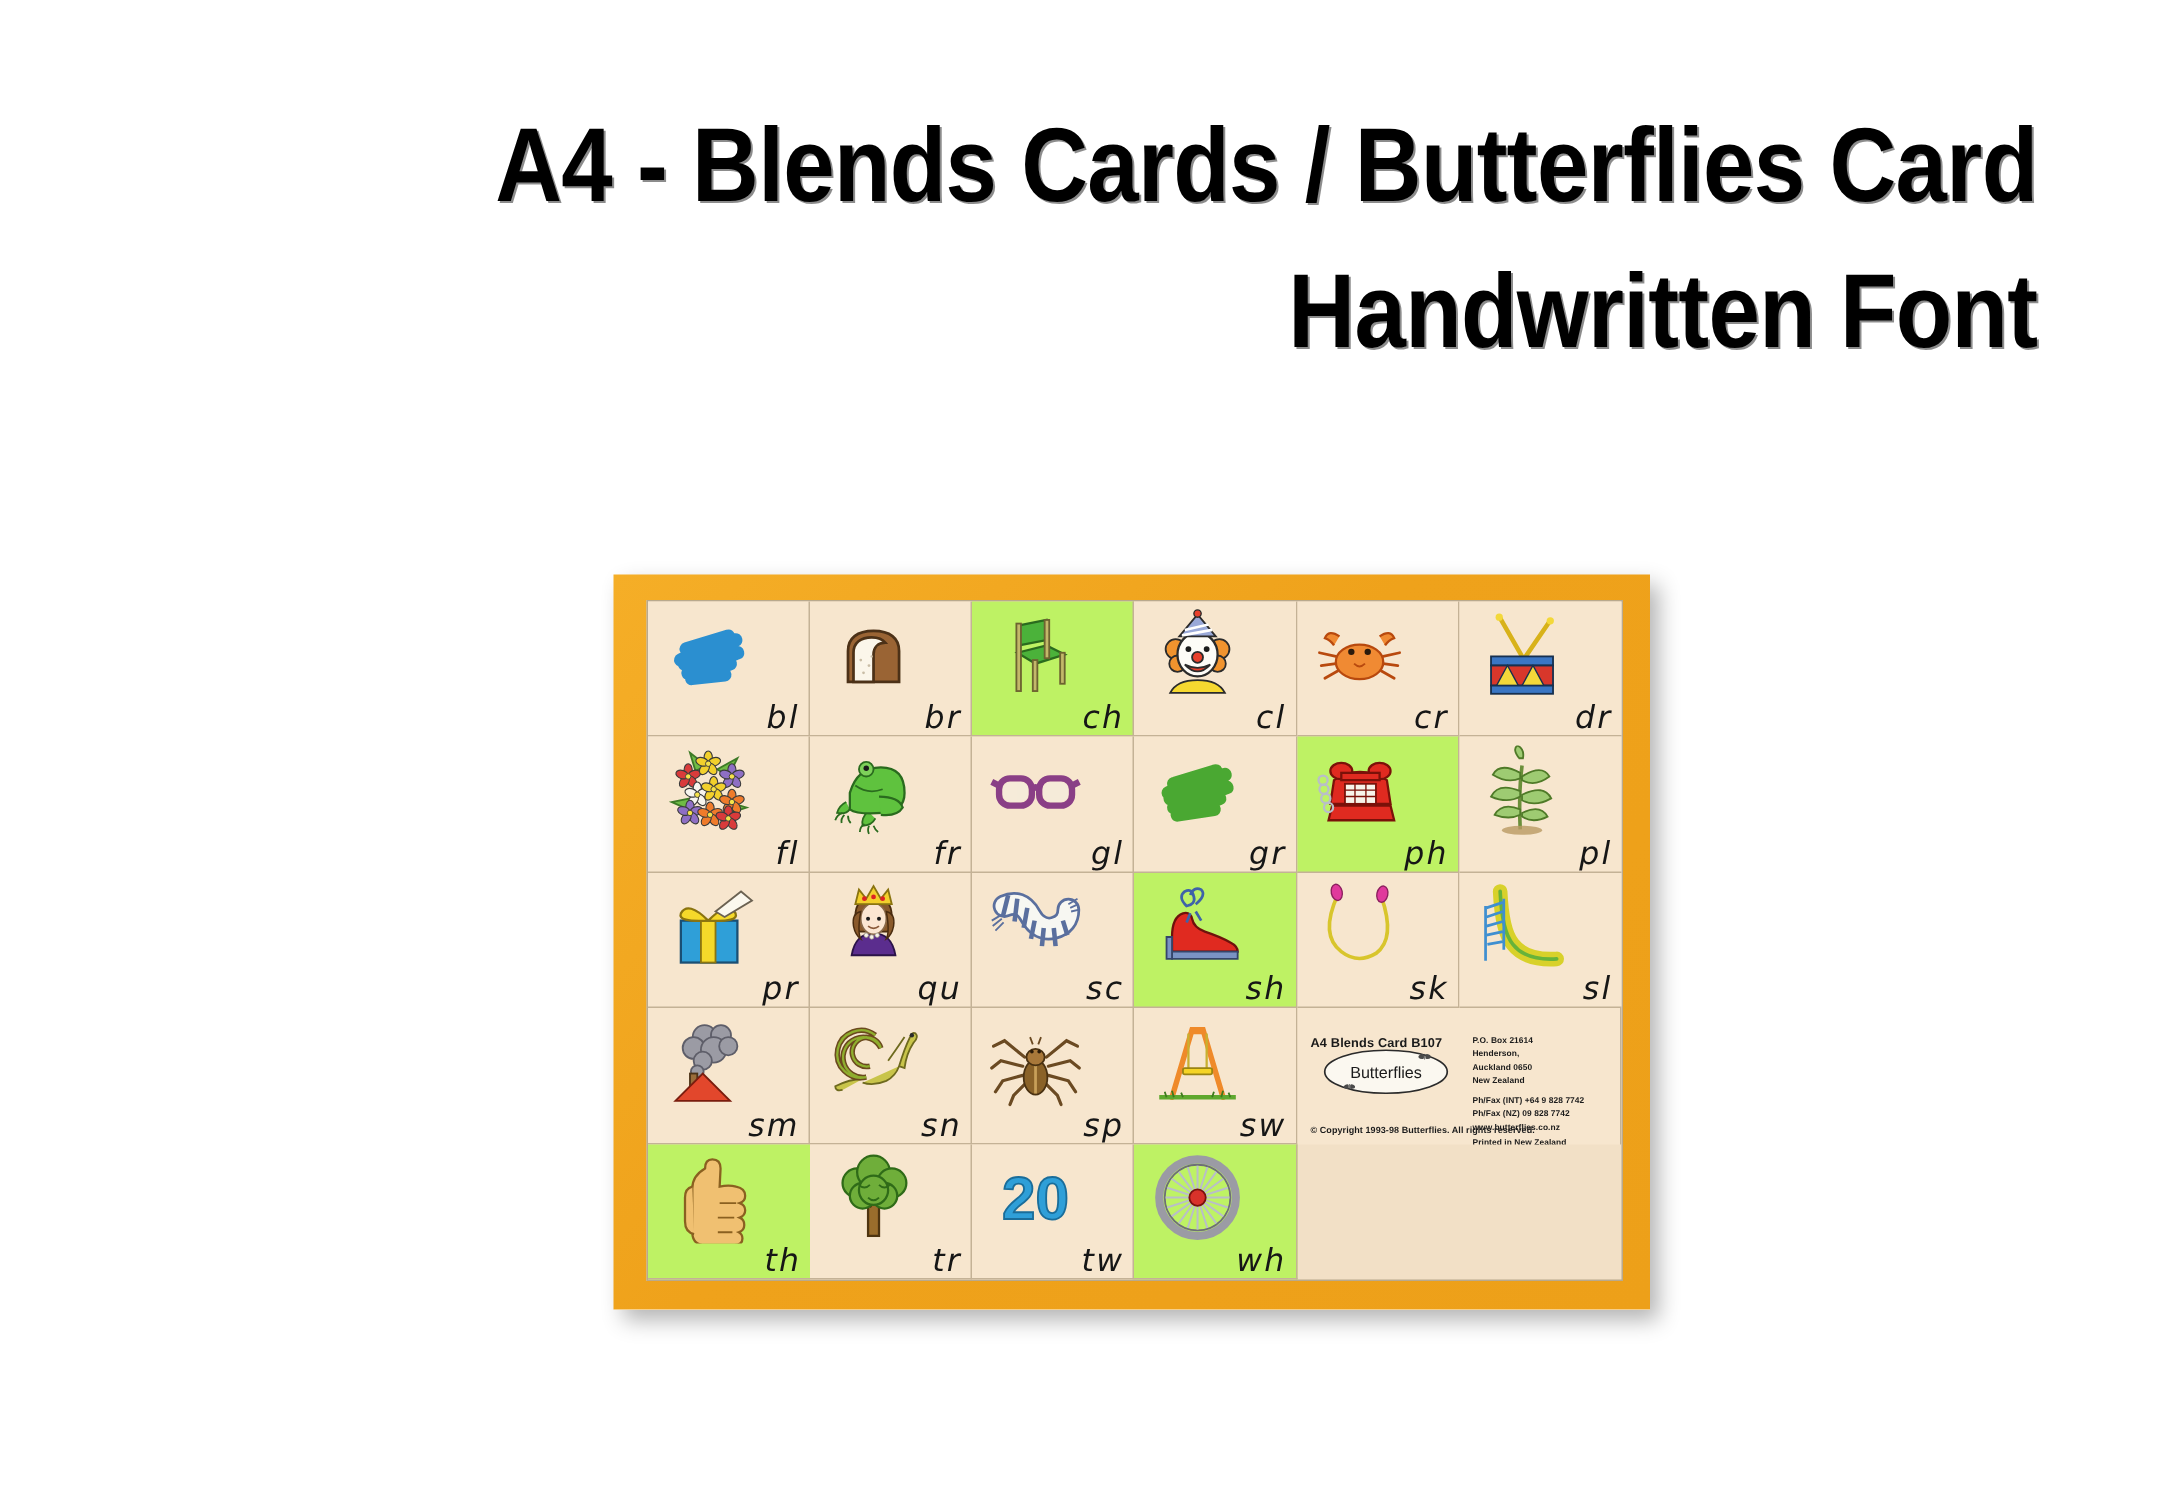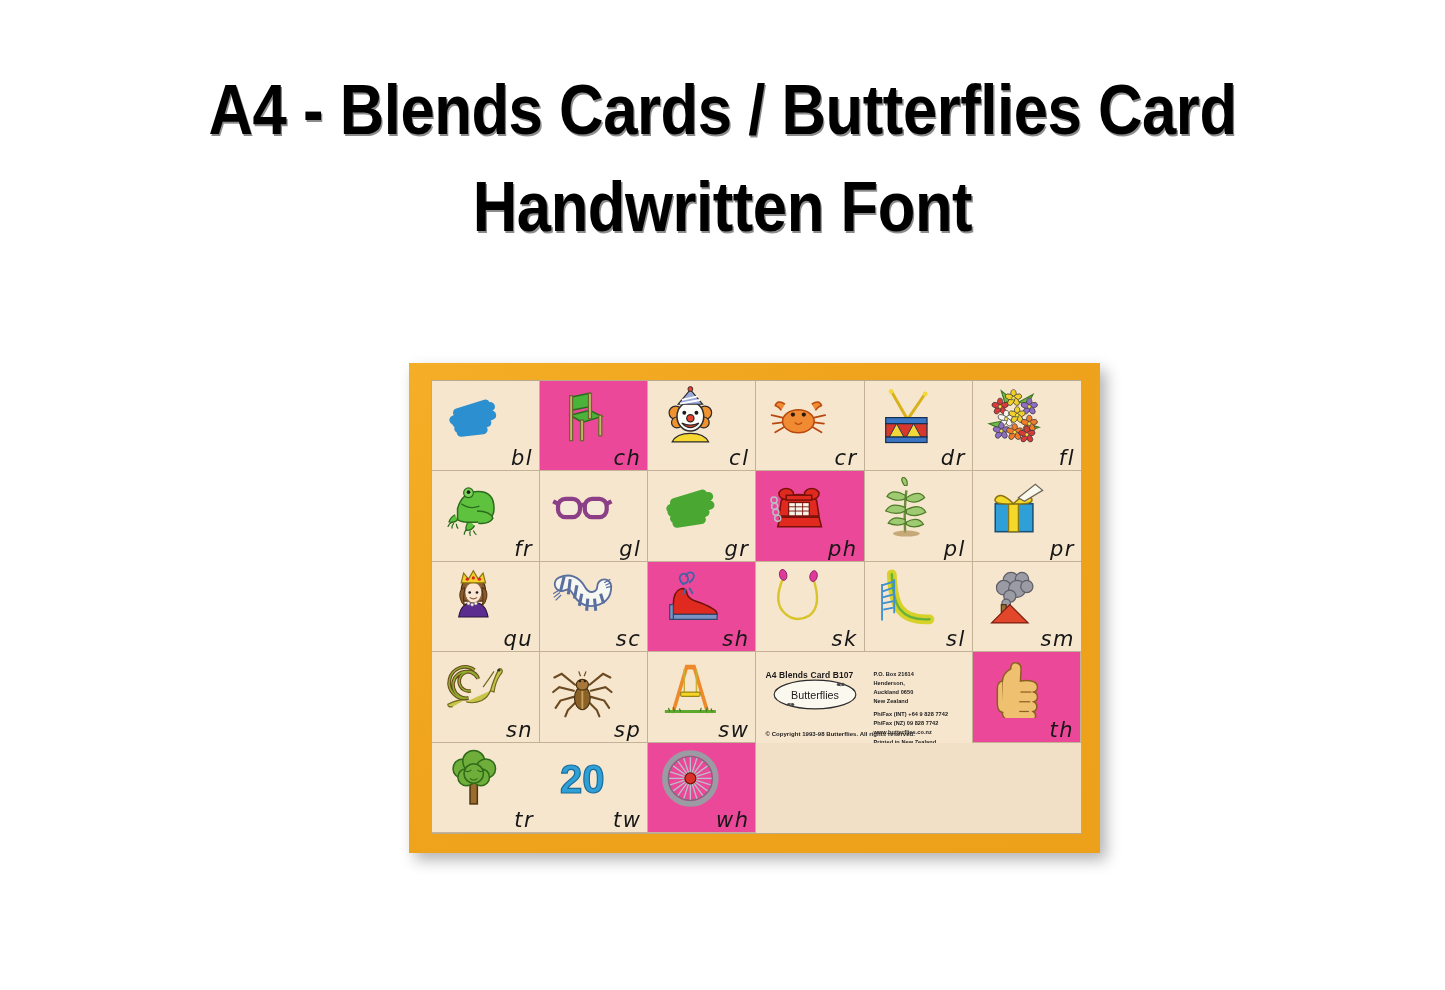--- a/index.html
+++ b/index.html
@@ -14,40 +14,40 @@
     overflow: hidden;
     position: relative;
   }
 
   
   #title-block {
     position: absolute;
     top: 62px;
     left: 0;
     width: 1445px;
-    text-align: center;
+    text-align: right;
   }
   .title-line {
     font-family: "Liberation Sans", sans-serif;
     font-weight: bold;
     font-size: 70px;
     line-height: 1.38;
     letter-spacing: -0.5px;
     color: #000000;
     transform: scaleX(0.88);
     transform-origin: center;
     white-space: nowrap;
     text-shadow: 1.5px 1.5px 0 rgba(0,0,0,0.45);
   }
 
   
   #card {
     position: absolute;
     left: 409px;
-    top: 363px;
+    top: 383px;
     width: 691px;
     height: 490px;
     background: linear-gradient(135deg,#f5ae27 0%, #efa21b 45%, #eda019 100%);
     box-sizing: border-box;
     padding: 17px 18px 19px 22px;
     box-shadow: 6px 7px 14px rgba(0,0,0,0.30);
   }
   #grid-wrap {
     width: 100%;
     height: 100%;
@@ -61,21 +61,21 @@
   }
   .cell {
     position: relative;
     background: #f7e6ce;
     border-right: 1px solid #c4b296;
     border-bottom: 1px solid #c4b296;
     box-sizing: border-box;
     overflow: hidden;
   }
   .cell:nth-child(6n) { border-right: none; }
-  .cell.blue { background: #ec4899; }
+  .cell.blue { background: #bef264; }
   .cell .art {
     position: absolute;
     left: 6%;
     top: 6%;
     width: 66%;
     height: 68%;
     display: block;
   }
   .cell .blend {
     position: absolute;
@@ -144,20 +144,33 @@
   <div class="title-line">Handwritten Font</div>
 </div>
 
 <div id="card">
   <div id="grid-wrap">
       <div class="cell">
         <svg class="art" viewBox="0 0 100 100" xmlns="http://www.w3.org/2000/svg">
           <path d="M18 56 L70 30 L24 44 L78 34 L22 60 L80 48 L26 70 L72 60 L30 76 L66 72" fill="none" stroke="#2b8fd0" stroke-width="15" stroke-linecap="round" stroke-linejoin="round"></path>
         </svg>
         <span class="blend">bl</span>
+      </div>
+      <div class="cell">
+        <svg class="art" viewBox="0 0 100 100" xmlns="http://www.w3.org/2000/svg">
+          <path d="M22 46c0-14 10-22 28-22s28 8 28 22v34H22z" fill="#9a6434" stroke="#4c3117" stroke-width="3"></path>
+          <path d="M28 48c0-11 8-17 20-17 7 0 12 2 15 6-8 0-13 5-13 13v30H28z" fill="#fbf6ea" stroke="#4c3117" stroke-width="3"></path>
+          <g fill="#c9bda6">
+            <circle cx="36" cy="56" r="1.5"></circle>
+            <circle cx="45" cy="62" r="1.5"></circle>
+            <circle cx="39" cy="70" r="1.5"></circle>
+            <circle cx="48" cy="52" r="1.3"></circle>
+          </g>
+        </svg>
+        <span class="blend">br</span>
       </div>
       <div class="cell blue">
         <svg class="art" viewBox="0 0 100 100" xmlns="http://www.w3.org/2000/svg">
           <path d="M32 18 L62 12 L62 34 L32 40z" fill="#4bb23a" stroke="#2a6b1e" stroke-width="2.5"></path>
           <path d="M30 48 L62 40 L82 50 L50 60z" fill="#4bb23a" stroke="#2a6b1e" stroke-width="2.5"></path>
           <rect x="29" y="16" width="5" height="74" fill="#c3b86a" stroke="#6d6330" stroke-width="2"></rect>
           <rect x="47" y="56" width="5" height="34" fill="#c3b86a" stroke="#6d6330" stroke-width="2"></rect>
           <rect x="60" y="12" width="5" height="42" fill="#c3b86a" stroke="#6d6330" stroke-width="2"></rect>
           <rect x="77" y="48" width="5" height="34" fill="#c3b86a" stroke="#6d6330" stroke-width="2"></rect>
         </svg>

